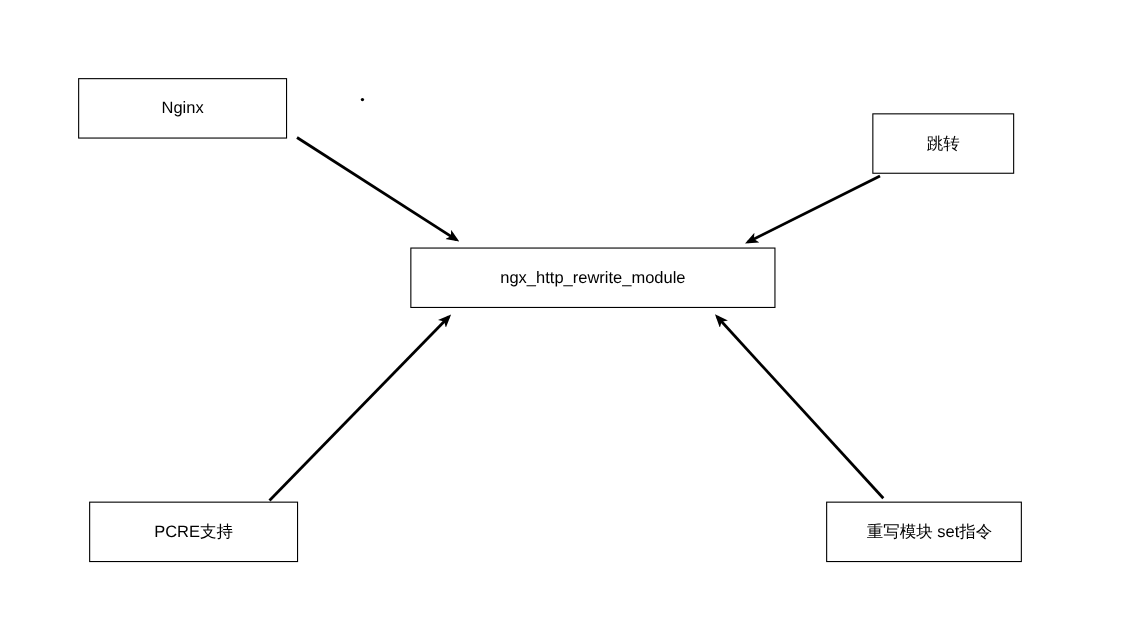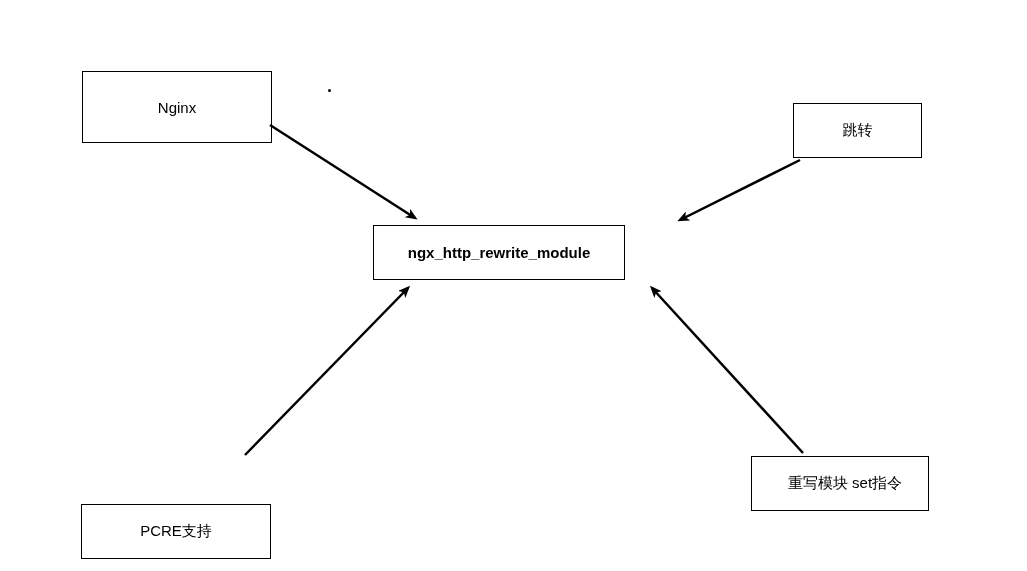--- a/index.html
+++ b/index.html
@@ -12,24 +12,24 @@
     }
     .box {
       position: absolute;
       border: 1.5px solid #000;
       display: flex;
       align-items: center;
       justify-content: center;
       font-size: 15px;
       background: #fff;
     }
-    .box-nginx { left: 82px; top: 71px; width: 190px; height: 72px; }
+    .box-nginx { left: 71px; top: 71px; width: 190px; height: 55px; }
     .box-jump { left: 793px; top: 103px; width: 129px; height: 55px; }
-    .box-center { left: 373px; top: 225px; width: 252px; height: 55px; font-weight: bold; }
-    .box-pcre { left: 81px; top: 456px; width: 190px; height: 55px; margin-top: 48px; }
+    .box-center { left: 373px; top: 225px; width: 332px; height: 55px; }
+    .box-pcre { left: 81px; top: 456px; width: 190px; height: 55px; }
     .box-set { left: 751px; top: 456px; width: 178px; height: 55px; padding-left: 10px; }
     svg.arrows {
       position: absolute;
       left: 0; top: 0;
       width: 1027px; height: 571px;
       pointer-events: none;
     }
     .dot {
       position: absolute;
       width: 3px; height: 3px;

